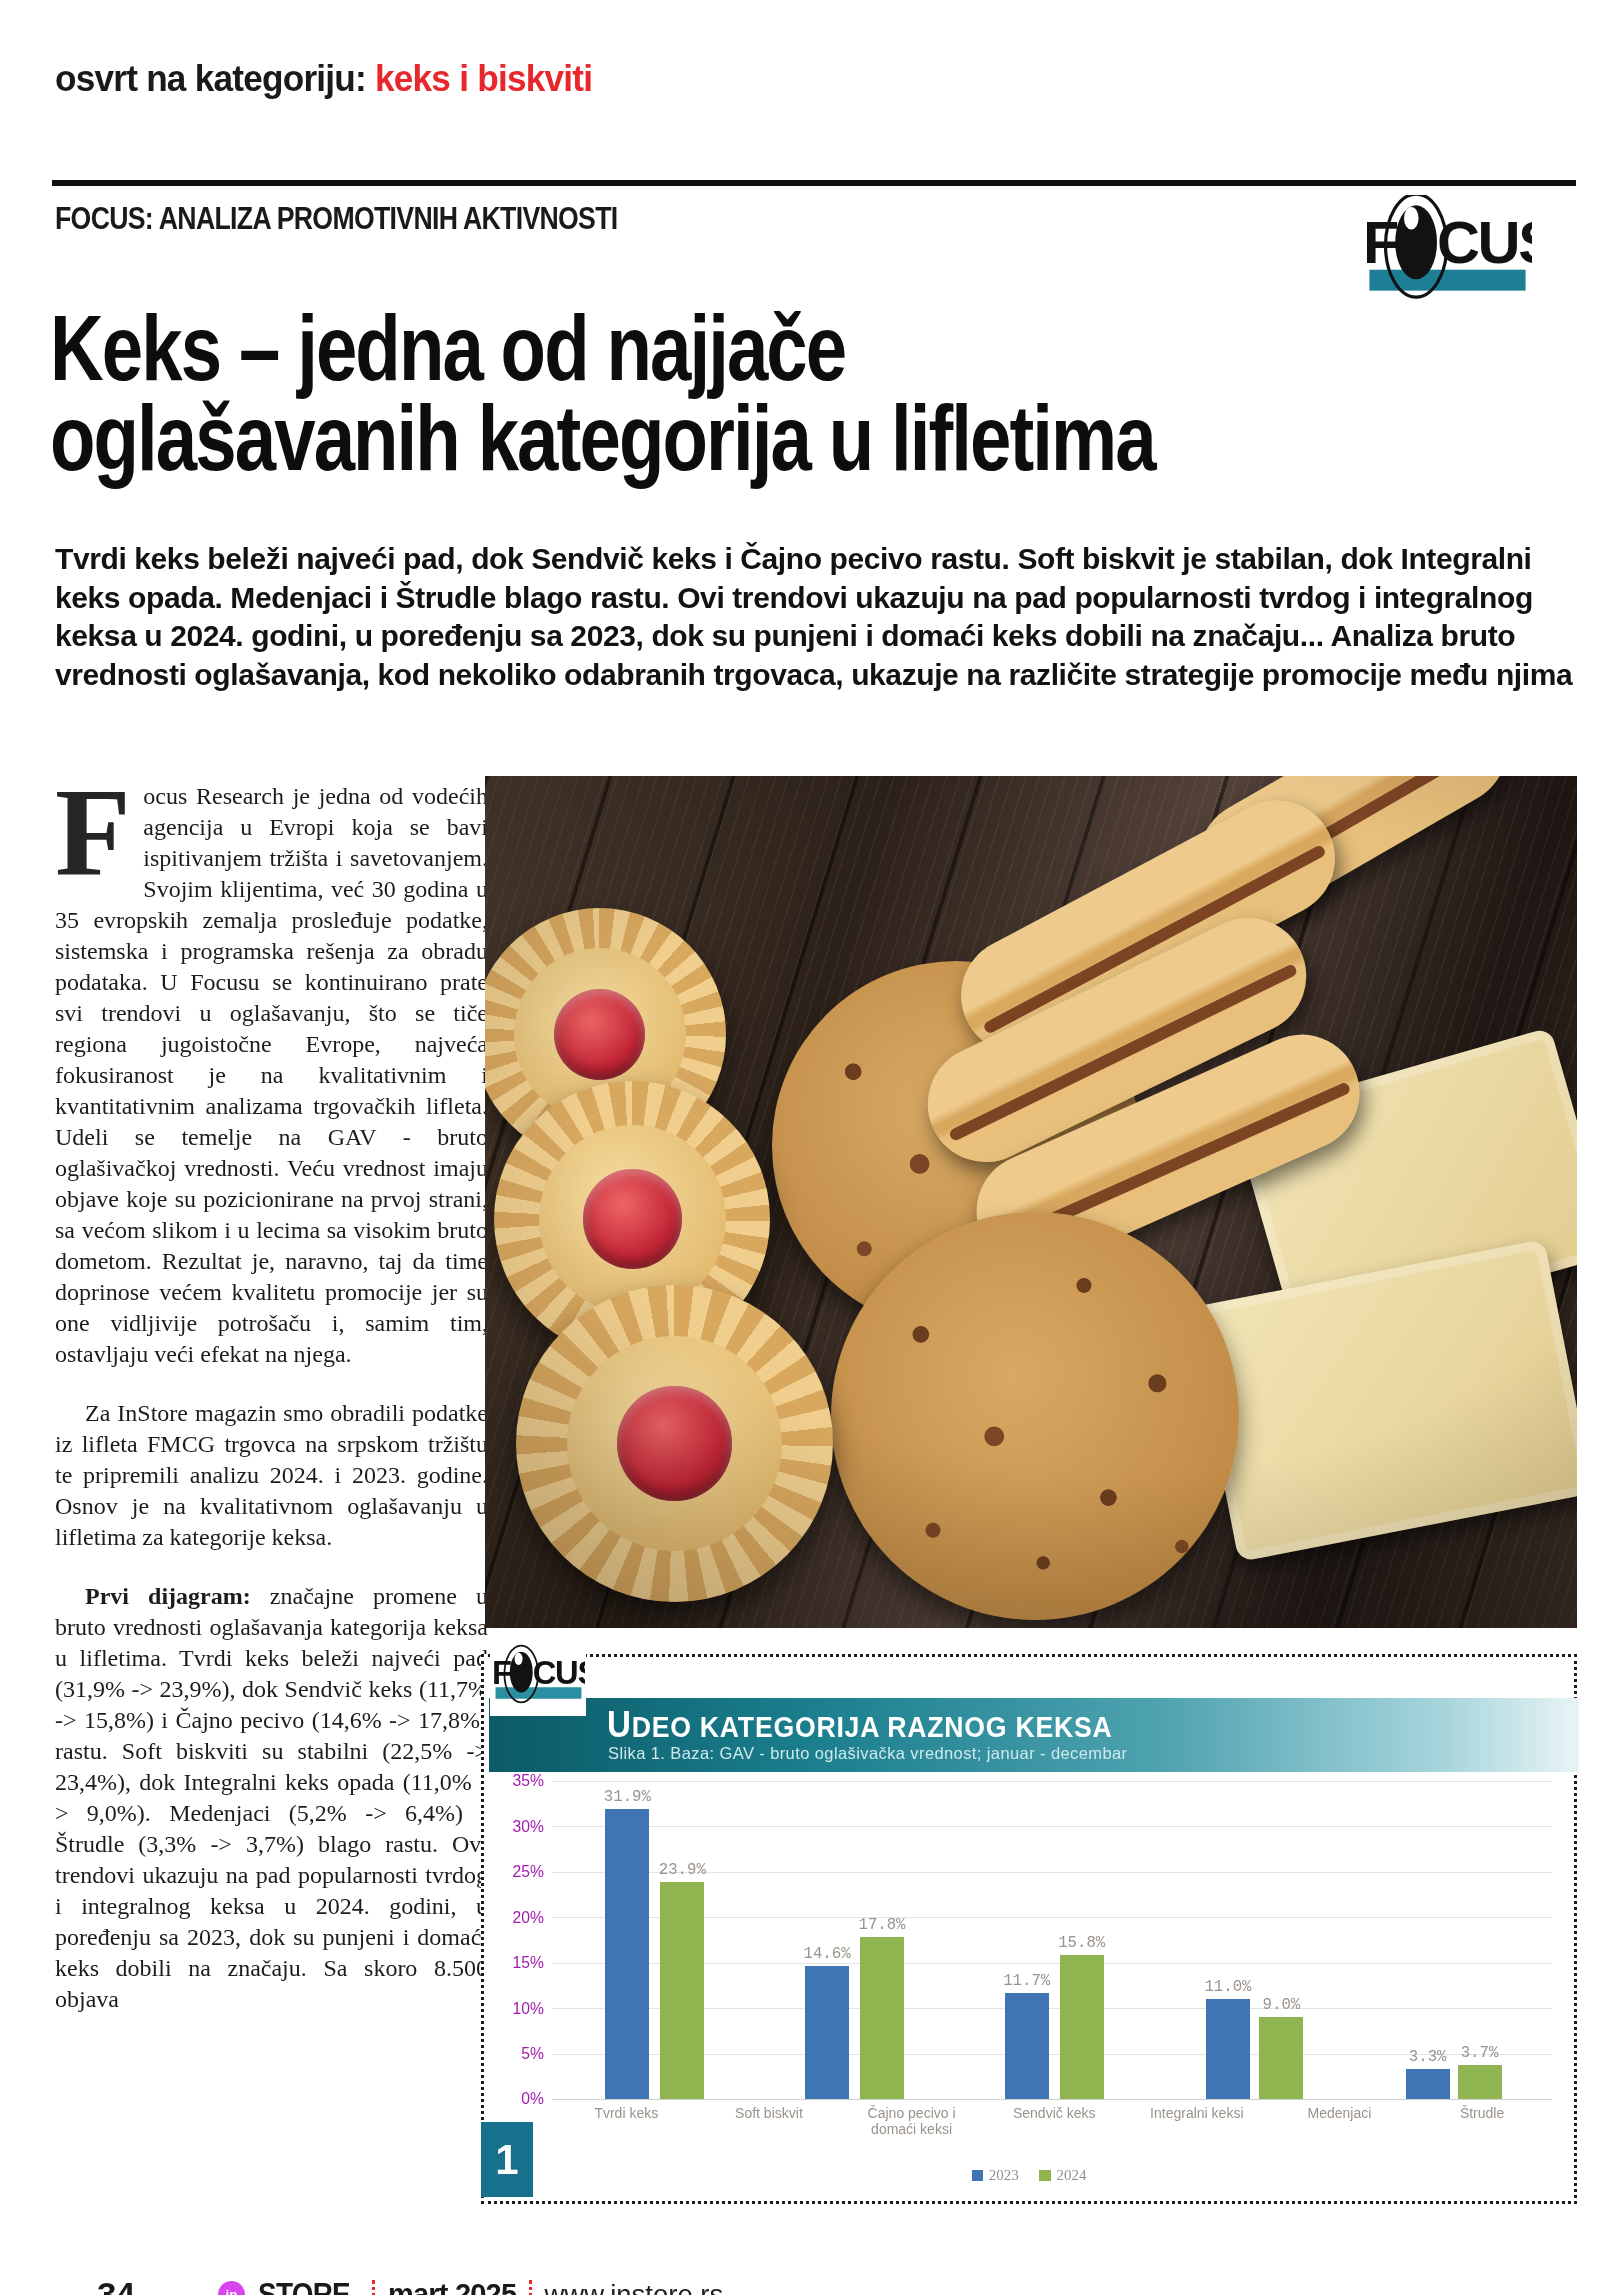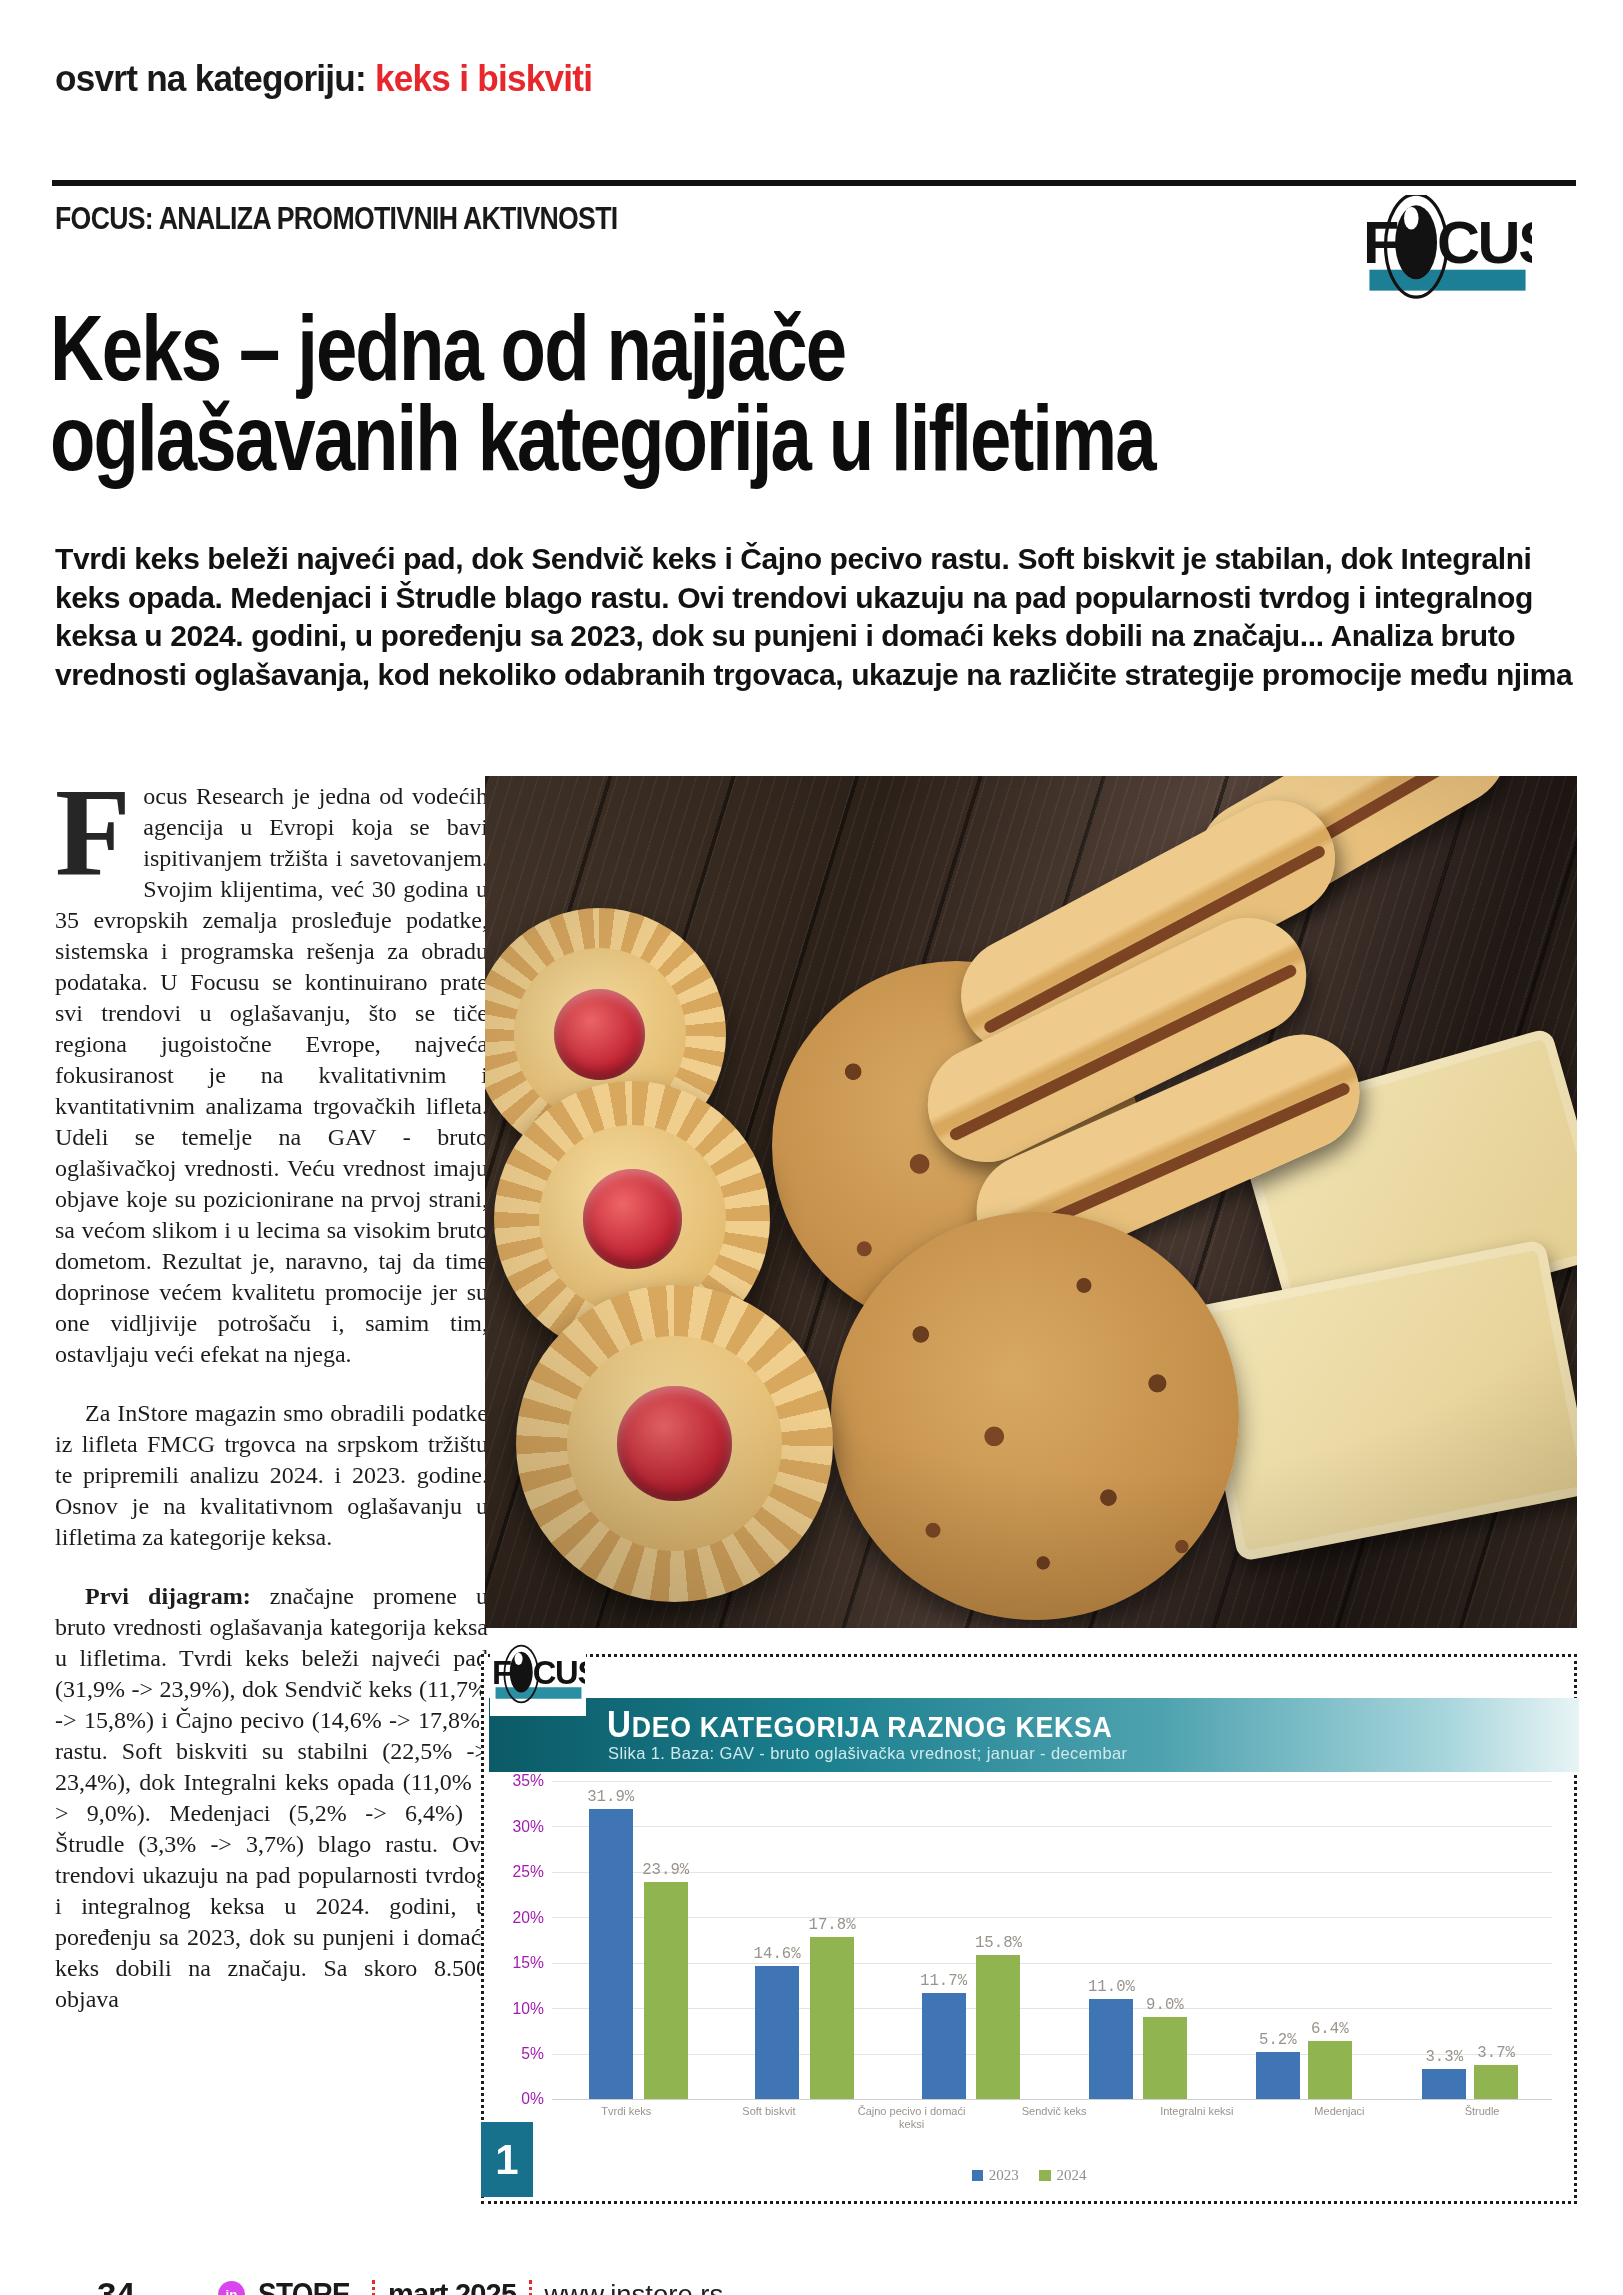--- a/index.html
+++ b/index.html
@@ -80,21 +80,21 @@
   .ytick{position:absolute;left:0;width:41px;text-align:right;font-size:15.7px;color:#a21caf;}
   .gridline{position:absolute;left:49px;right:3.1px;height:0.8px;background:#e4e4e4;}
   .gridline.zero{background:#cfcfcf;}
   .bars{position:absolute;left:52px;right:1.6px;top:0;height:318px;display:flex;justify-content:space-around;align-items:flex-end;font-family:Liberation Mono, monospace;}
   .group{display:flex;flex-direction:column;align-items:center;height:100%;justify-content:flex-end;flex:1;}
   .pair{display:flex;gap:7.9px;align-items:flex-end;height:100%;}
   .barunit{display:flex;flex-direction:column;align-items:center;justify-content:flex-end;height:100%;}
   .dlabel{font-size:15.7px;color:#9a938b;margin-bottom:3.1px;white-space:nowrap;}
   .bar{width:44px;}
   .xlabels{position:absolute;left:52px;right:1.6px;top:324px;display:flex;justify-content:space-around;}
-  .xlabel{flex:1;text-align:center;font-size:11px;color:#9a938b;line-height:1.15;padding:0 4.7px;}
+  .xlabel{flex:1;text-align:center;font-size:14px;color:#9a938b;line-height:1.15;padding:0 4.7px;}
   .legend{position:absolute;left:0;top:386px;width:100%;display:flex;justify-content:center;gap:20.4px;font-size:15px;color:#8f8f8f;font-family:Liberation Serif, serif;}
   .legend-item{display:flex;align-items:center;gap:5.5px;}
   .legend-swatch{width:11.8px;height:11.8px;display:inline-block;}
   .fig-badge{position:absolute;left:-3.1px;top:465px;width:52px;height:75px;background:#17708c;color:#fff;display:flex;align-items:center;justify-content:center;font-size:42px;font-weight:700;z-index:6;}
 
   
   .pagefoot{position:absolute;left:0;top:2241px;width:100%;height:47px;margin-top:34px;}
   .pagenum{position:absolute;left:97px;top:0;font-size:35px;font-weight:900;letter-spacing:-0.8px;}
   .footcluster{position:absolute;left:218px;top:1.6px;display:flex;align-items:center;gap:12.6px;}
   .instore-icon{width:27px;height:27px;border-radius:50%;background:#d946ef;color:#fff;display:flex;align-items:center;justify-content:center;font-size:13.4px;font-weight:700;}
@@ -251,32 +251,20 @@
               </div>
               <div class="barunit">
                 <div class="dlabel">9.0%</div>
                 <div class="bar" style="height: 82px; background: rgb(143, 180, 80);"></div>
               </div>
             </div>
           </div>
           <div class="group">
             <div class="pair">
               <div class="barunit">
-                <div class="dlabel">5.2%</div>
-                <div class="bar" style="height: 47px; background: rgb(63, 116, 181);"></div>
-              </div>
-              <div class="barunit">
-                <div class="dlabel">6.4%</div>
-                <div class="bar" style="height: 58px; background: rgb(143, 180, 80);"></div>
-              </div>
-            </div>
-          </div>
-          <div class="group">
-            <div class="pair">
-              <div class="barunit">
                 <div class="dlabel">3.3%</div>
                 <div class="bar" style="height: 30px; background: rgb(63, 116, 181);"></div>
               </div>
               <div class="barunit">
                 <div class="dlabel">3.7%</div>
                 <div class="bar" style="height: 34px; background: rgb(143, 180, 80);"></div>
               </div>
             </div>
           </div>
         </div>

